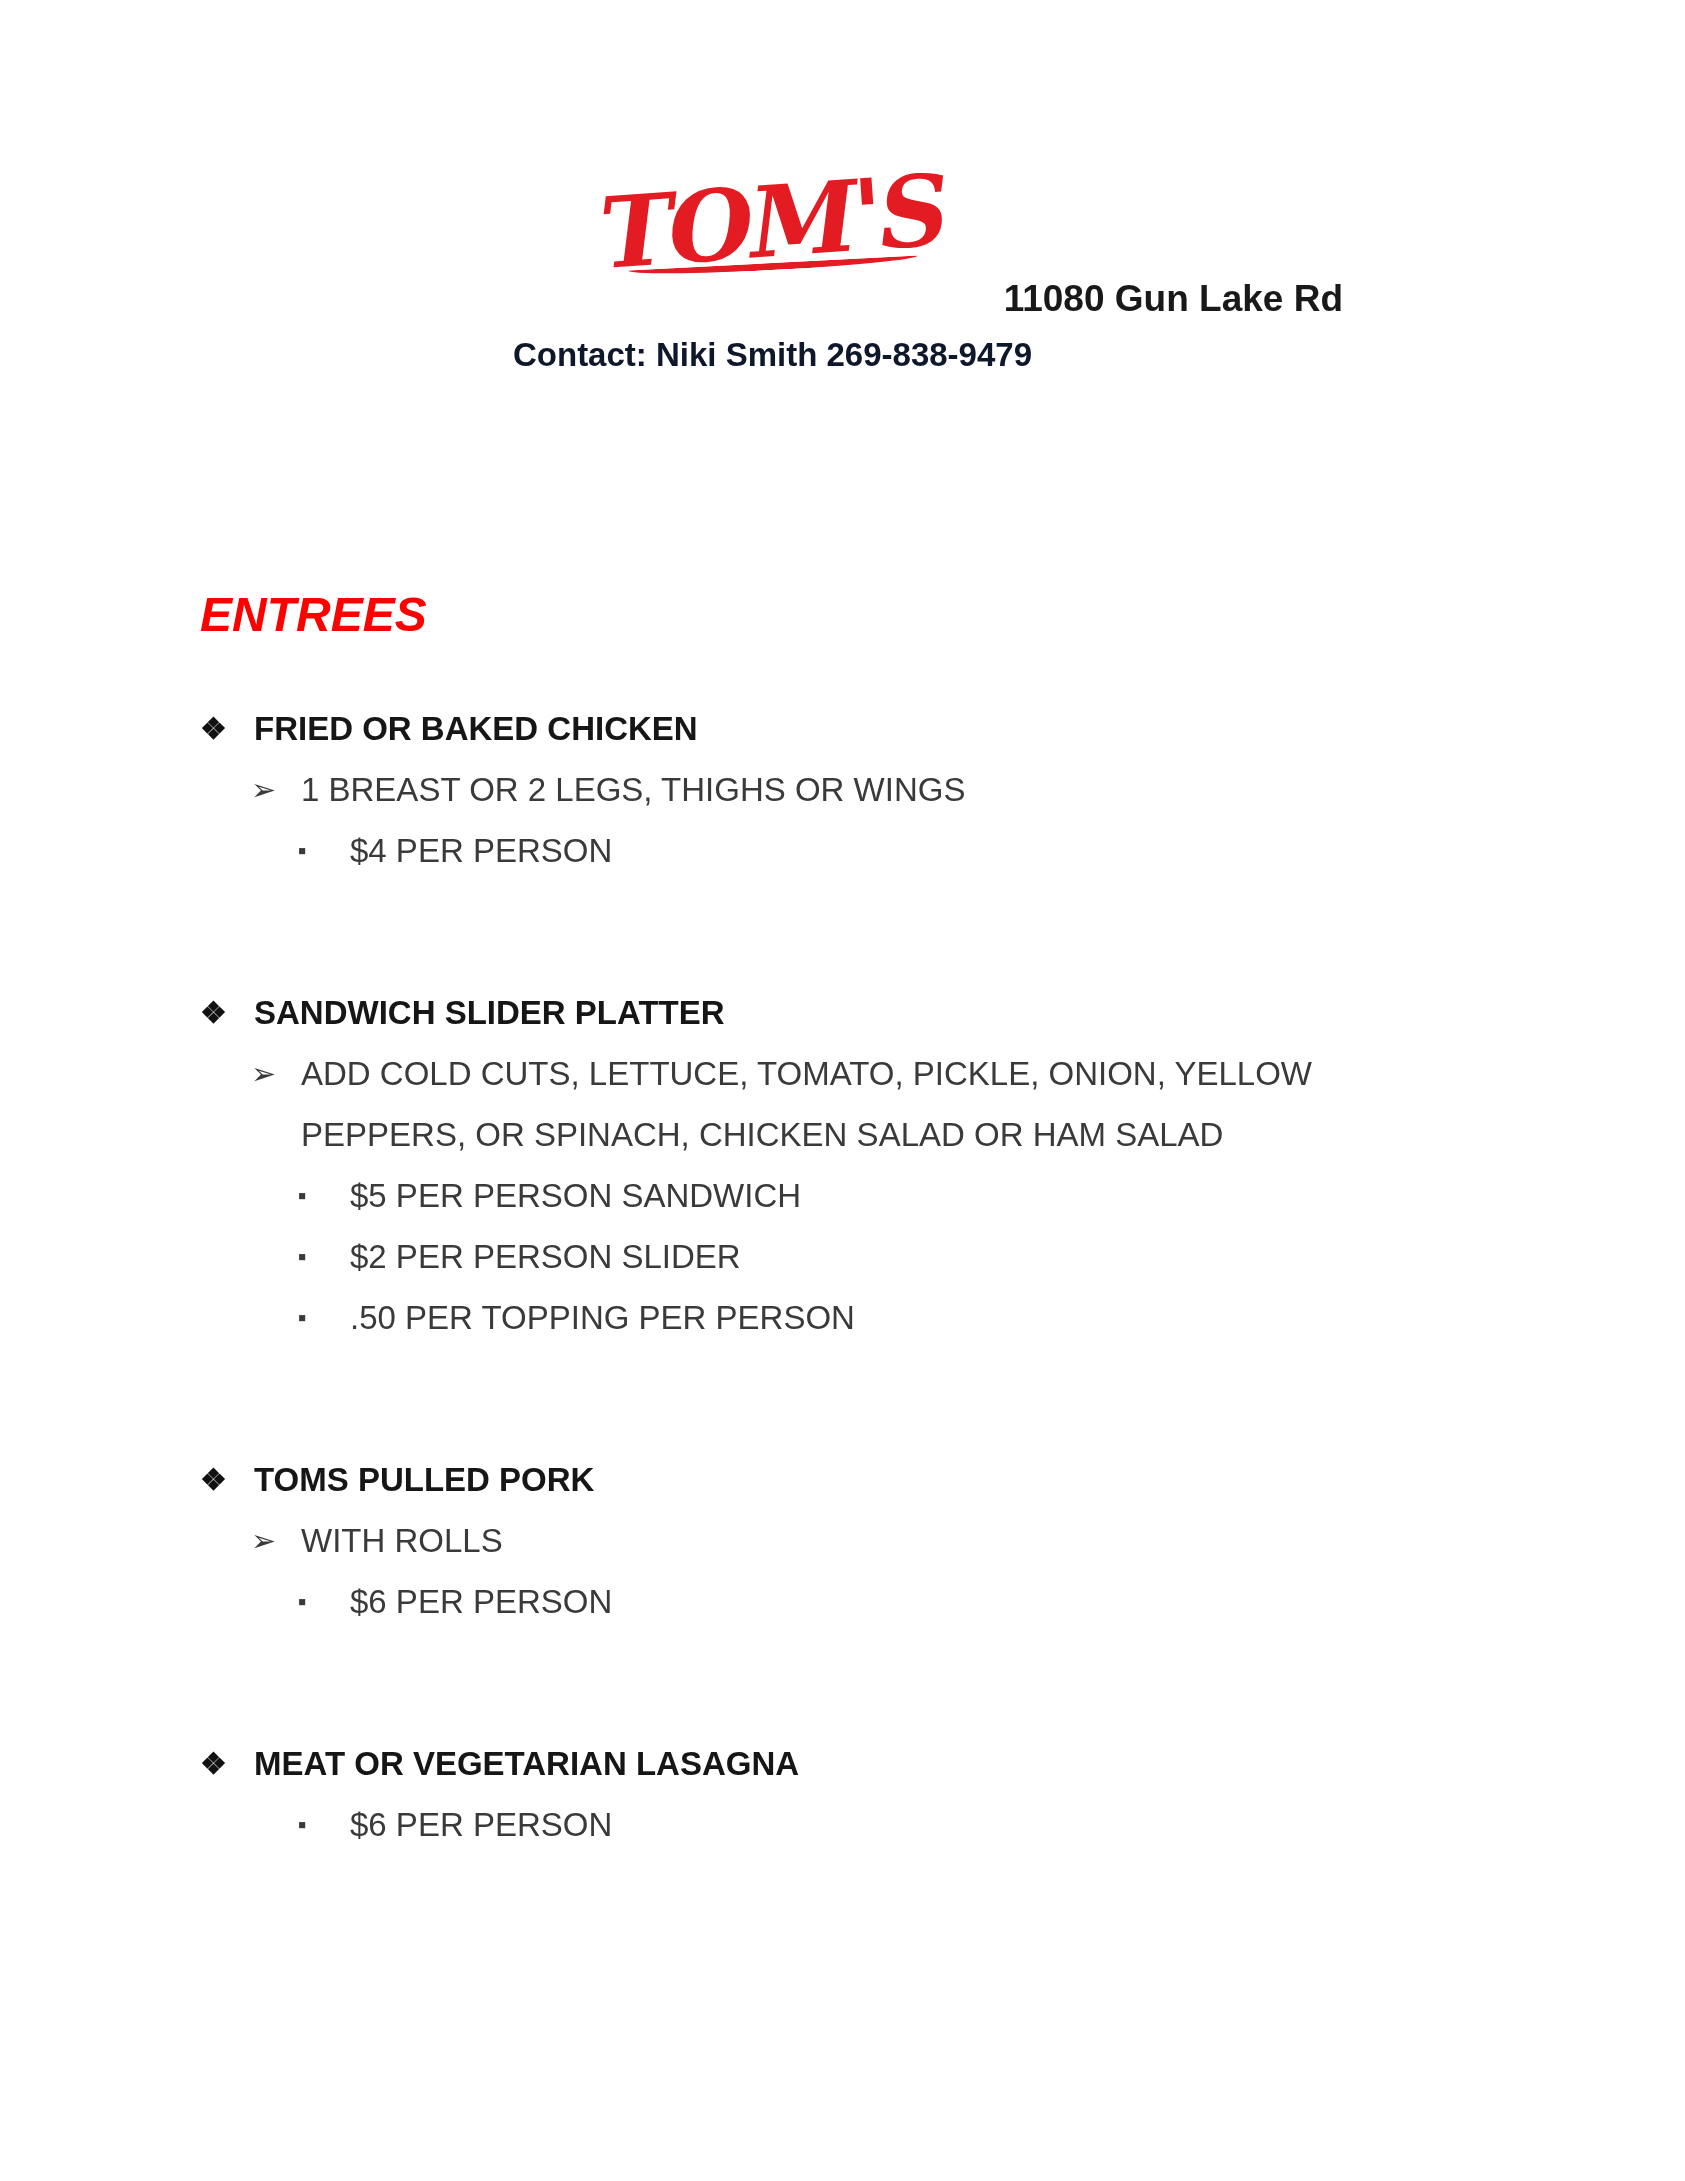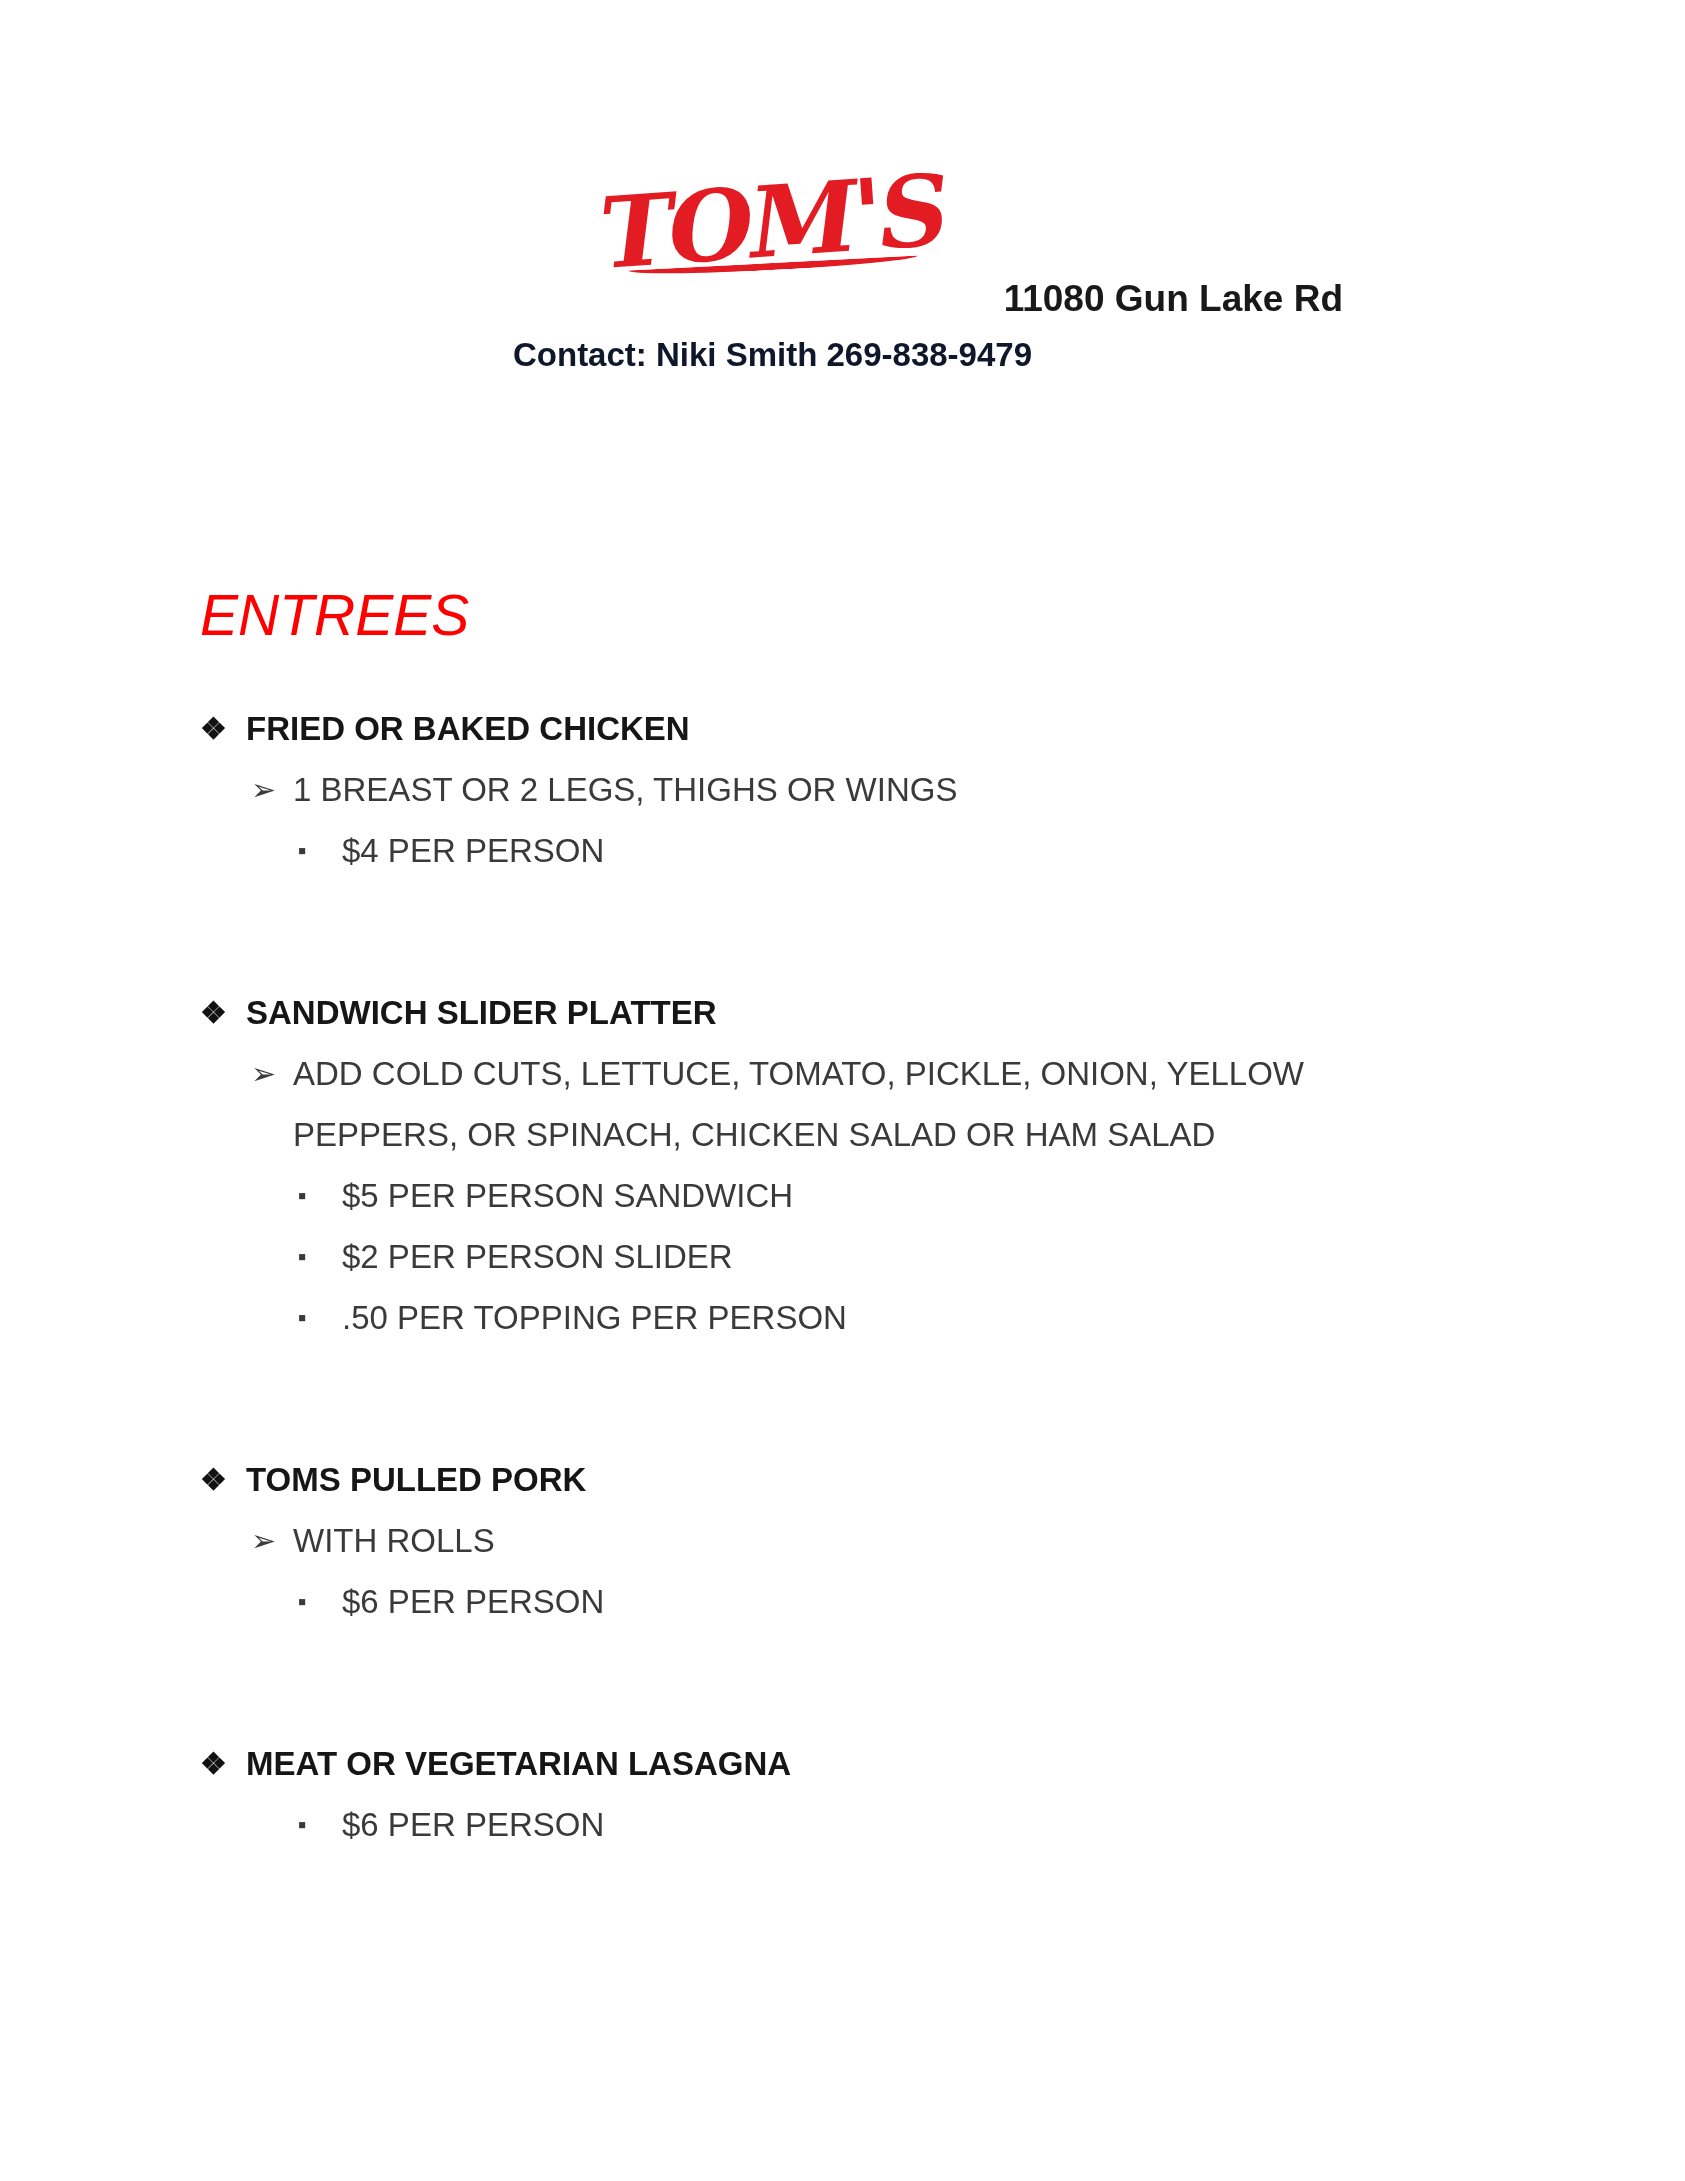--- a/index.html
+++ b/index.html
@@ -63,23 +63,23 @@
   .doc-contact {
     font-size: 33px;
     font-weight: bold;
     color: #0f172a;
     line-height: 54px;
   }
 
   
   .section-title {
     margin: 198px 0 0 200px;
-    font-size: 57px;
+    font-size: 48px;
     font-style: italic;
-    font-weight: normal;
+    font-weight: bold;
     line-height: 70px;
   }
 
   
   .menu {
     margin: 48px 0 0 200px;
     max-width: 1229px;
   }
   .menu-item + .menu-item { margin-top: 101px; }
   .row {
@@ -88,21 +88,21 @@
     font-size: 33px;
     line-height: 61px;
   }
   .row-l1 { font-weight: bold; color: #161616; }
   .row-l2 { padding-left: 51px;  color: #3a3a3a; }
   .row-l3 { padding-left: 98px; color: #3a3a3a; }
   .bullet { flex: 0 0 auto; line-height: 61px; }
   .b-diamond { width: 46px; font-size: 30px; color: #111111; }
   .b-arrow   { width: 42px; font-size: 30px; color: #3a3a3a; }
   .b-square  { width: 44px; font-size: 24.6px; color: #3a3a3a; }
-  .line-text { flex: 1 1 auto; }
+  .line-text { flex: 1 1 auto; margin-left: 8px; }
 </style>
 </head>
 <body>
 
 <div class="page">
 
   <header class="doc-header">
     <div class="logo" id="logo" style="color: rgb(227, 27, 35);">TOM'S</div>
     <div class="logo-swoosh"></div>
     <div class="doc-address">11080 Gun Lake Rd</div>

